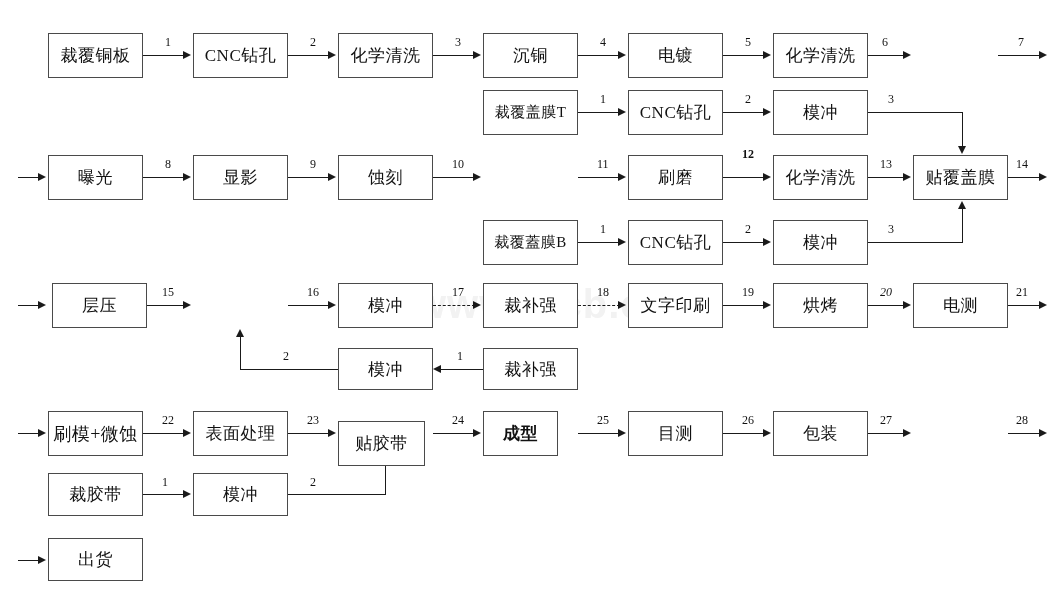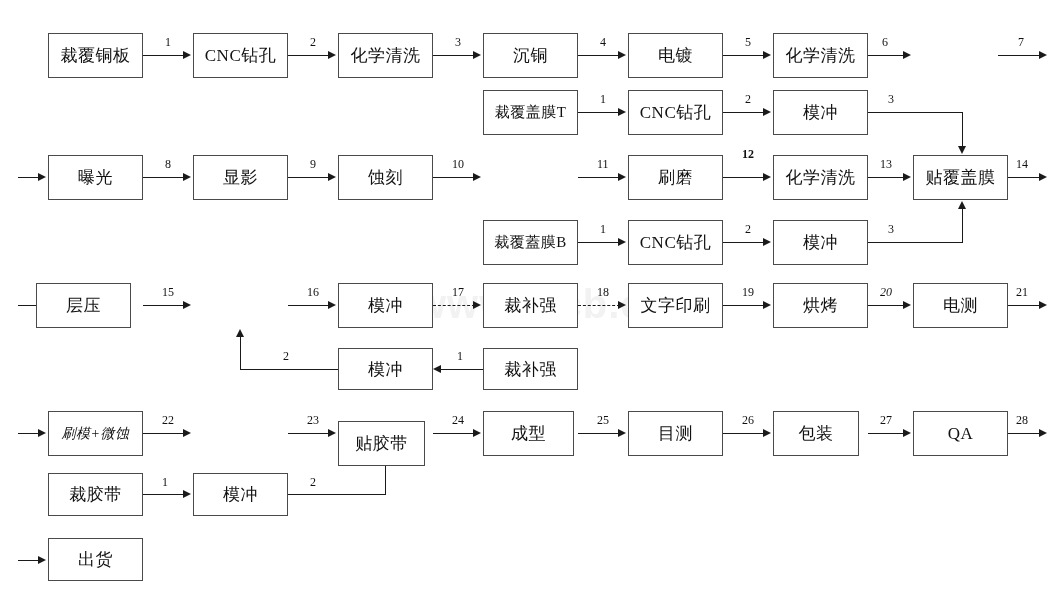--- a/index.html
+++ b/index.html
@@ -25,21 +25,21 @@
     align-items:center;
     justify-content:center;
     font-size:17px;
     line-height:1;
     color:#111111;
     letter-spacing:0.5px;
     white-space:nowrap;
     z-index:4;
   }
   .box.sm{font-size:15px;}
-  .box.xs{font-size:14px;font-style:italic;}
+  .box.xs{font-size:18px;}
 
   
   .h-line{
     position:absolute;
     height:0;
     border-top:1.4px solid #1a1a1a;
     z-index:2;
   }
   .v-line{
     position:absolute;
@@ -211,21 +211,21 @@
 
   <div class="h-line" style="left:723px; top:242px; width:42px;"></div>
   <div class="arr right" style="left:763px; top:237.5px;"></div>
   <div class="num" style="left:745px; top:223px;">2</div>
 
   <div class="h-line" style="left:868px; top:242px; width:95px;"></div>
   <div class="v-line" style="left:962px; top:209px; height:34px;"></div>
   <div class="arr up" style="left:957.5px; top:201px;"></div>
   <div class="num" style="left:888px; top:223px;">3</div>
 
-  <div class="box" style="left:36px;  top:283px; width:95px; height:45px;">层压</div>
+  <div class="box" style="left:52px;  top:283px; width:95px; height:45px;">层压</div>
   <div class="box" style="left:338px; top:283px; width:95px; height:45px;">模冲</div>
   <div class="box" style="left:483px; top:283px; width:95px; height:45px;">裁补强</div>
   <div class="box" style="left:628px; top:283px; width:95px; height:45px;">文字印刷</div>
   <div class="box" style="left:773px; top:283px; width:95px; height:45px;">烘烤</div>
   <div class="box" style="left:913px; top:283px; width:95px; height:45px;">电测</div>
 
   <div class="h-line" style="left:18px; top:305px; width:22px;"></div>
   <div class="arr right" style="left:38px; top:300.5px;"></div>
 
   <div class="h-line" style="left:143px; top:305px; width:42px;"></div>
@@ -262,25 +262,25 @@
   <div class="h-line" style="left:441px; top:369px; width:42px;"></div>
   <div class="arr left" style="left:433px; top:364.5px;"></div>
   <div class="num" style="left:457px; top:350px;">1</div>
 
   <div class="h-line" style="left:240px; top:369px; width:98px;"></div>
   <div class="v-line" style="left:240px; top:337px; height:33px;"></div>
   <div class="arr up" style="left:235.5px; top:329px;"></div>
   <div class="num" style="left:283px; top:350px;">2</div>
 
   <div class="box xs" style="left:48px;  top:411px; width:95px; height:45px;">刷模+微蚀</div>
+  <div class="box" style="left:193px; top:411px; width:95px; height:45px;">表面处理</div>
   <div class="box" style="left:338px; top:421px; width:87px; height:45px;">贴胶带</div>
-  <div class="box" style="left:483px; top:411px; width:91px; height:45px;">成型</div>
+  <div class="box" style="left:483px; top:411px; width:75px; height:45px;font-weight:bold;">成型</div>
   <div class="box" style="left:628px; top:411px; width:95px; height:45px;">目测</div>
-  <div class="box" style="left:773px; top:411px; width:86px; height:45px;">包装</div>
-  <div class="box" style="left:913px; top:411px; width:95px; height:45px;">QA</div>
+  <div class="box" style="left:773px; top:411px; width:95px; height:45px;">包装</div>
 
   <div class="h-line" style="left:18px; top:433px; width:22px;"></div>
   <div class="arr right" style="left:38px; top:428.5px;"></div>
 
   <div class="h-line" style="left:143px; top:433px; width:42px;"></div>
   <div class="arr right" style="left:183px; top:428.5px;"></div>
   <div class="num" style="left:162px; top:414px;">22</div>
 
   <div class="h-line" style="left:288px; top:433px; width:42px;"></div>
   <div class="arr right" style="left:328px; top:428.5px;"></div>

